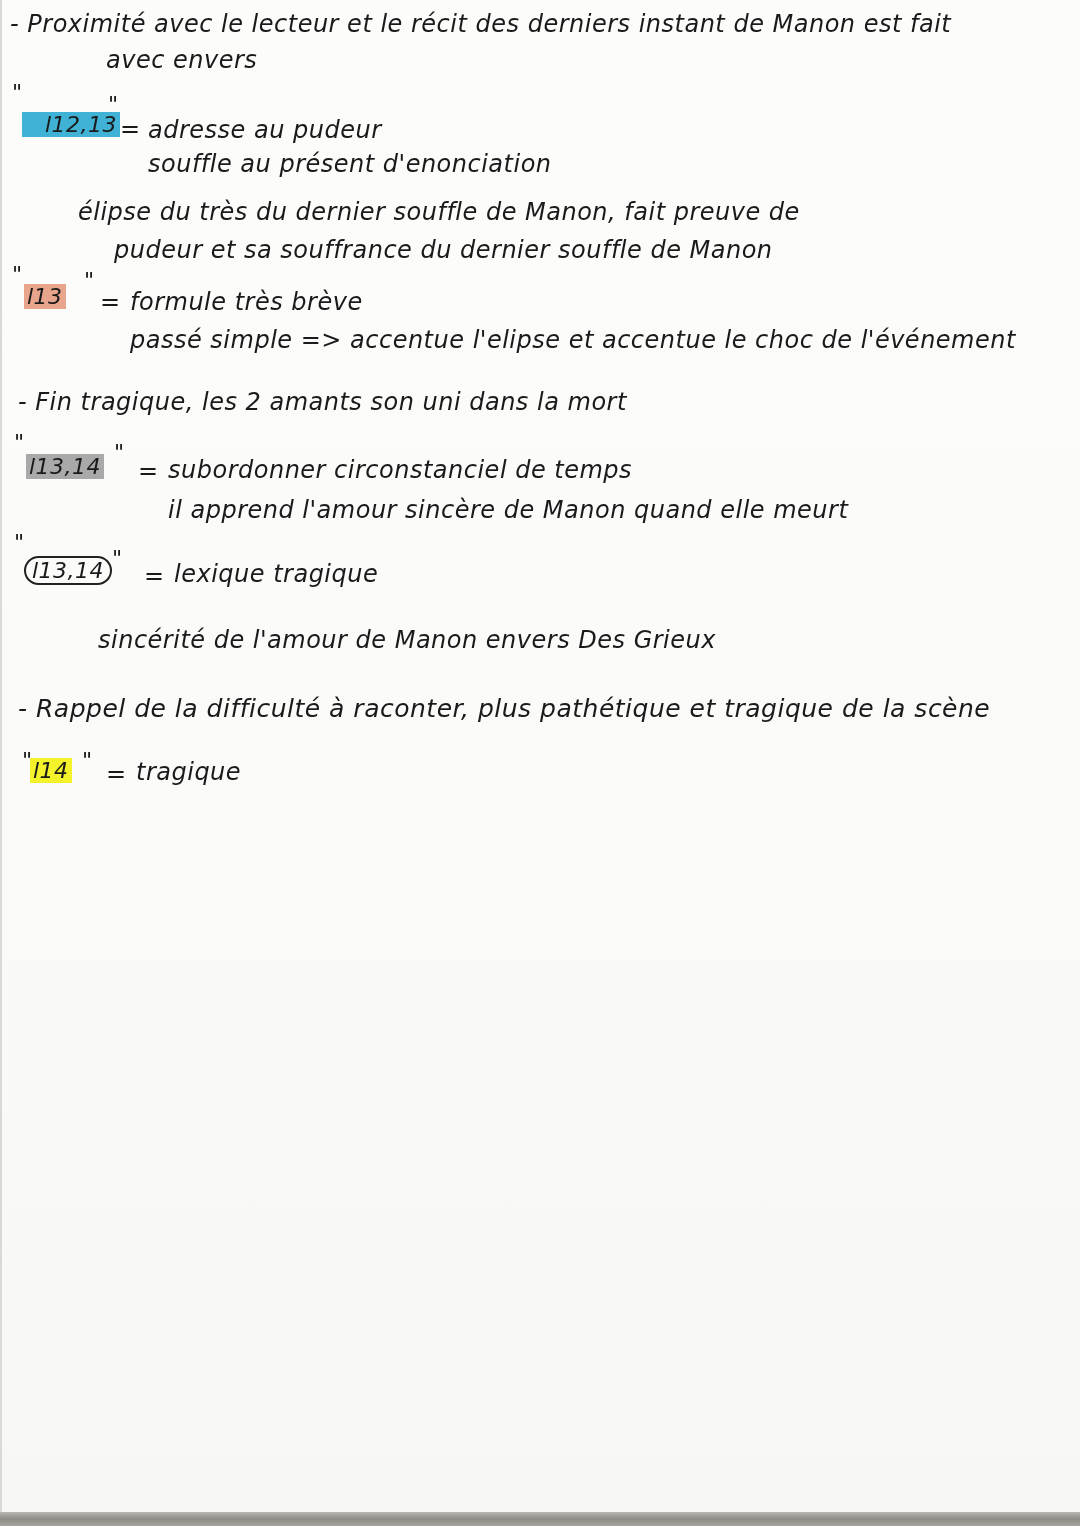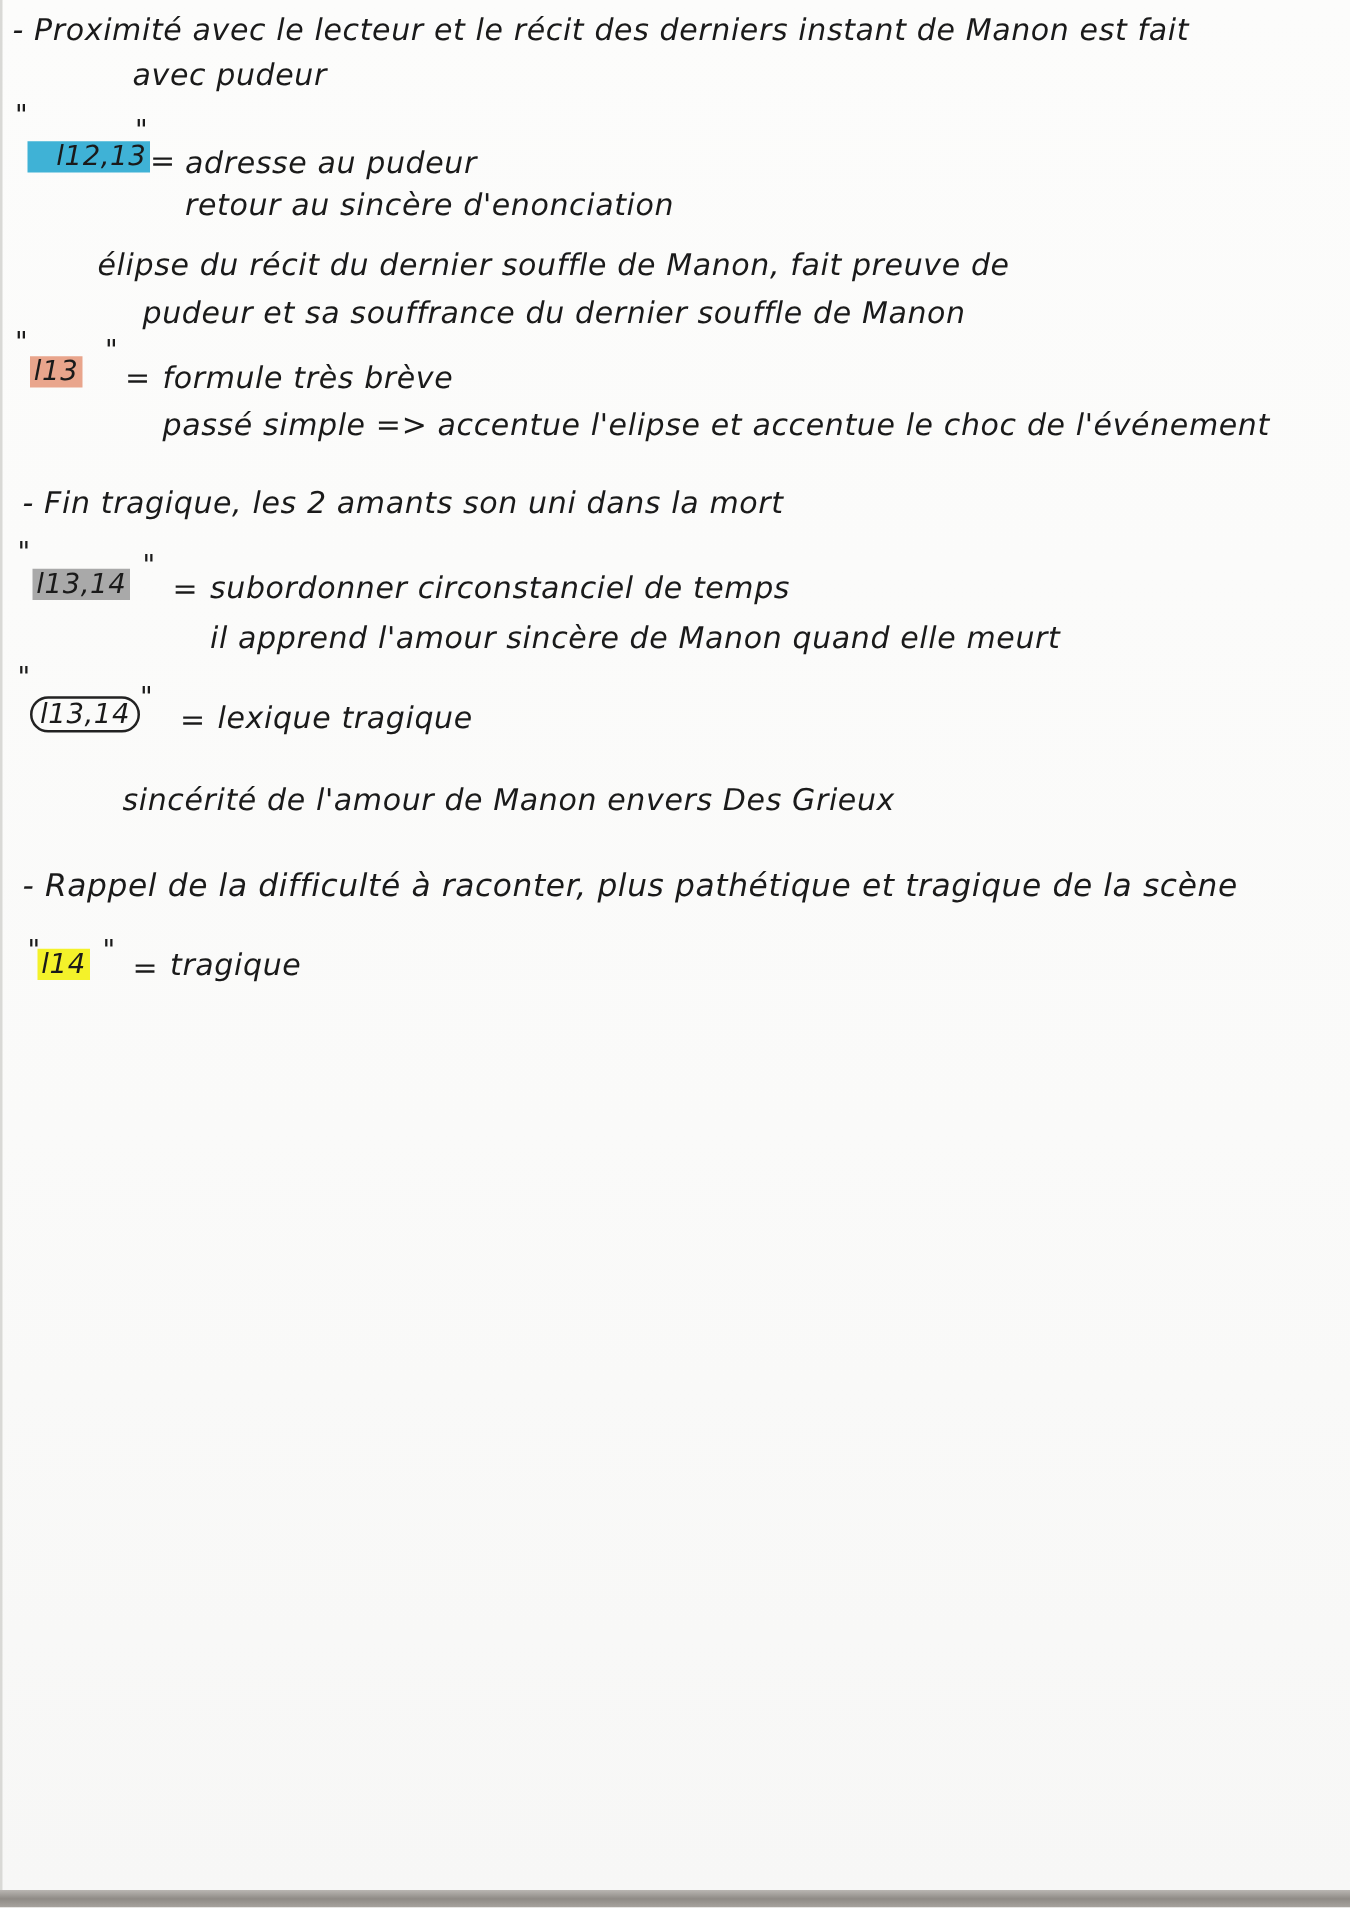--- a/index.html
+++ b/index.html
@@ -51,32 +51,32 @@
       position: absolute;
       font-size: 22px;
     }
   </style>
 </head>
 <body>
 
 <div class="page">
 
   <div class="line" style="left:8px; top:10px;">- Proximité avec le lecteur et le récit des derniers instant de Manon est fait</div>
-  <div class="line" style="left:104px; top:46px;">avec pudeur</div>
+  <div class="line" style="left:104px; top:46px;">avec envers</div>
 
   <div class="quote" style="left:10px; top:80px;">"</div>
   <div class="line" style="left:20px; top:110px;">
     <span class="ref blue">l12,13</span>
   </div>
   <div class="quote" style="left:106px; top:92px;">"</div>
   <div class="line" style="left:118px; top:115px;">=</div>
   <div class="line" style="left:146px; top:116px;">adresse au pudeur</div>
-  <div class="line" style="left:146px; top:150px;">retour au sincère d'enonciation</div>
+  <div class="line" style="left:146px; top:150px;">souffle au présent d'enonciation</div>
 
-  <div class="line" style="left:76px; top:198px;">élipse du récit du dernier souffle de Manon, fait preuve de</div>
+  <div class="line" style="left:76px; top:198px;">élipse du très du dernier souffle de Manon, fait preuve de</div>
   <div class="line" style="left:112px; top:236px;">pudeur et sa souffrance du dernier souffle de Manon</div>
 
   <div class="quote" style="left:10px; top:262px;">"</div>
   <div class="line" style="left:22px; top:282px;">
     <span class="ref orange">l13</span>
   </div>
   <div class="quote" style="left:82px; top:268px;">"</div>
   <div class="line" style="left:98px; top:288px;">=</div>
   <div class="line" style="left:128px; top:288px;">formule très brève</div>
   <div class="line" style="left:128px; top:326px;text-align:right;">passé simple =&gt; accentue l'elipse et accentue le choc de l'événement</div>

